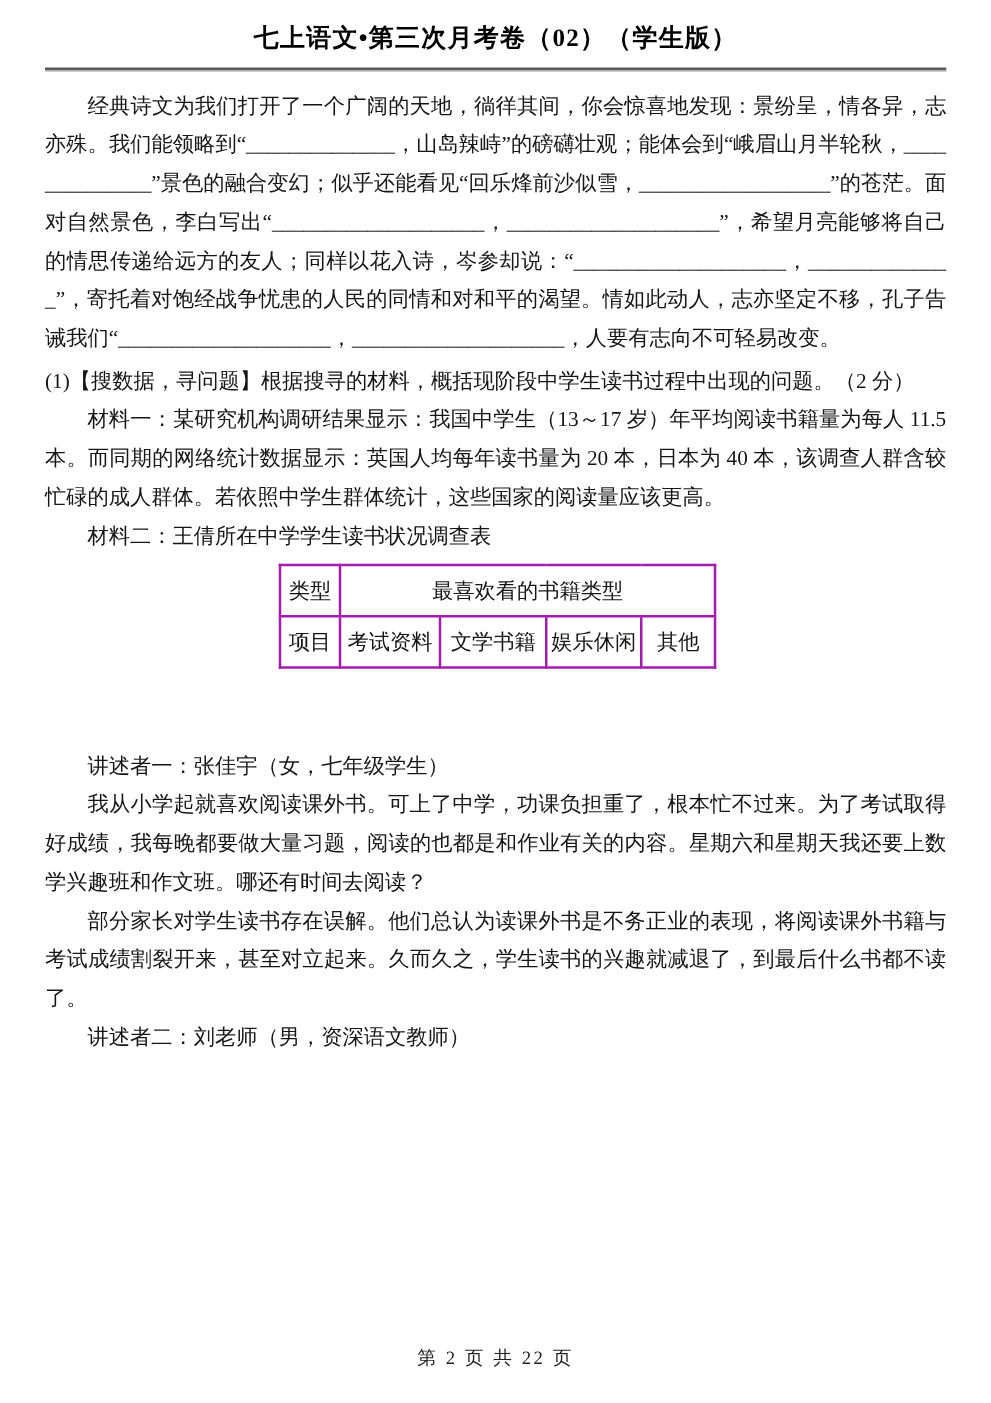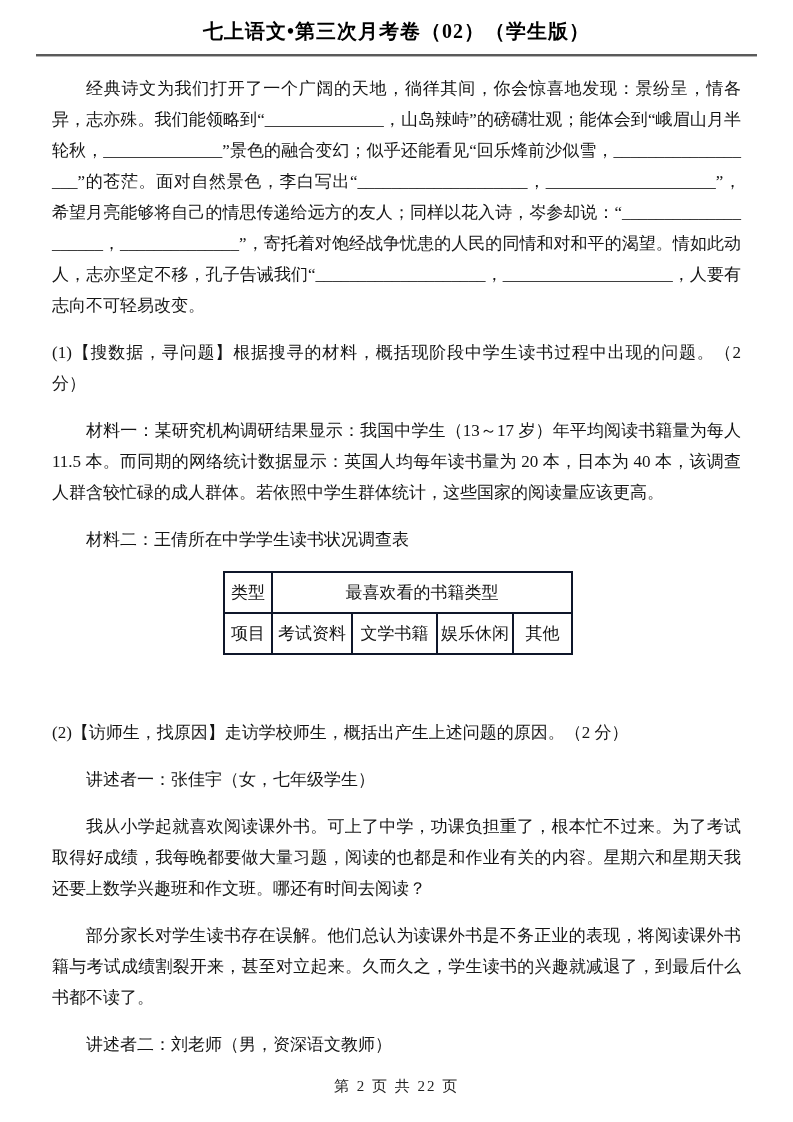--- a/index.html
+++ b/index.html
@@ -31,33 +31,33 @@
   .header-rule {
     height: 2px;
     background: #5a5a5a;
     border-bottom: 1px solid #b5b5b5;
     margin: 0 0 12px 0;
   }
   p {
     font-size: 17px;
     line-height: 31px;
     text-align: justify;
-    margin: 16px;
+    margin: 0;
     word-break: break-all;
   }
   .indent { text-indent: 2em; }
   .stem { margin-top: 6px; }
   .part-label { margin-top: 3px; }
   .survey-table {
     border-collapse: collapse;
     margin: 7px 0 0 187px;
     table-layout: fixed;
   }
   .survey-table td {
-    border: 2px solid #0f172a;
+    border: 2px solid #a21caf;
     text-align: center;
     vertical-align: middle;
     height: 39px;
     font-size: 17px;
     padding: 0 2px;
     word-break: keep-all;
   }
   .part2-block { margin-top: 62px; }
   .page-footer {
     position: absolute;
@@ -105,21 +105,20 @@
         <td>项目</td>
         <td>考试资料</td>
         <td>文学书籍</td>
         <td>娱乐休闲</td>
         <td>其他</td>
       </tr>
     </tbody>
   </table>
 
   <div class="part2-block">
-    <p>(2)【访师生，找原因】走访学校师生，概括出产生上述问题的原因。（2 分）</p>
 
     <p class="indent">讲述者一：张佳宇（女，七年级学生）</p>
 
     <p class="indent">我从小学起就喜欢阅读课外书。可上了中学，功课负担重了，根本忙不过来。为了考试取得好成绩，我每晚都要做大量习题，阅读的也都是和作业有关的内容。星期六和星期天我还要上数学兴趣班和作文班。哪还有时间去阅读？</p>
 
     <p class="indent">部分家长对学生读书存在误解。他们总认为读课外书是不务正业的表现，将阅读课外书籍与考试成绩割裂开来，甚至对立起来。久而久之，学生读书的兴趣就减退了，到最后什么书都不读了。</p>
 
     <p class="indent">讲述者二：刘老师（男，资深语文教师）</p>
   </div>
 

